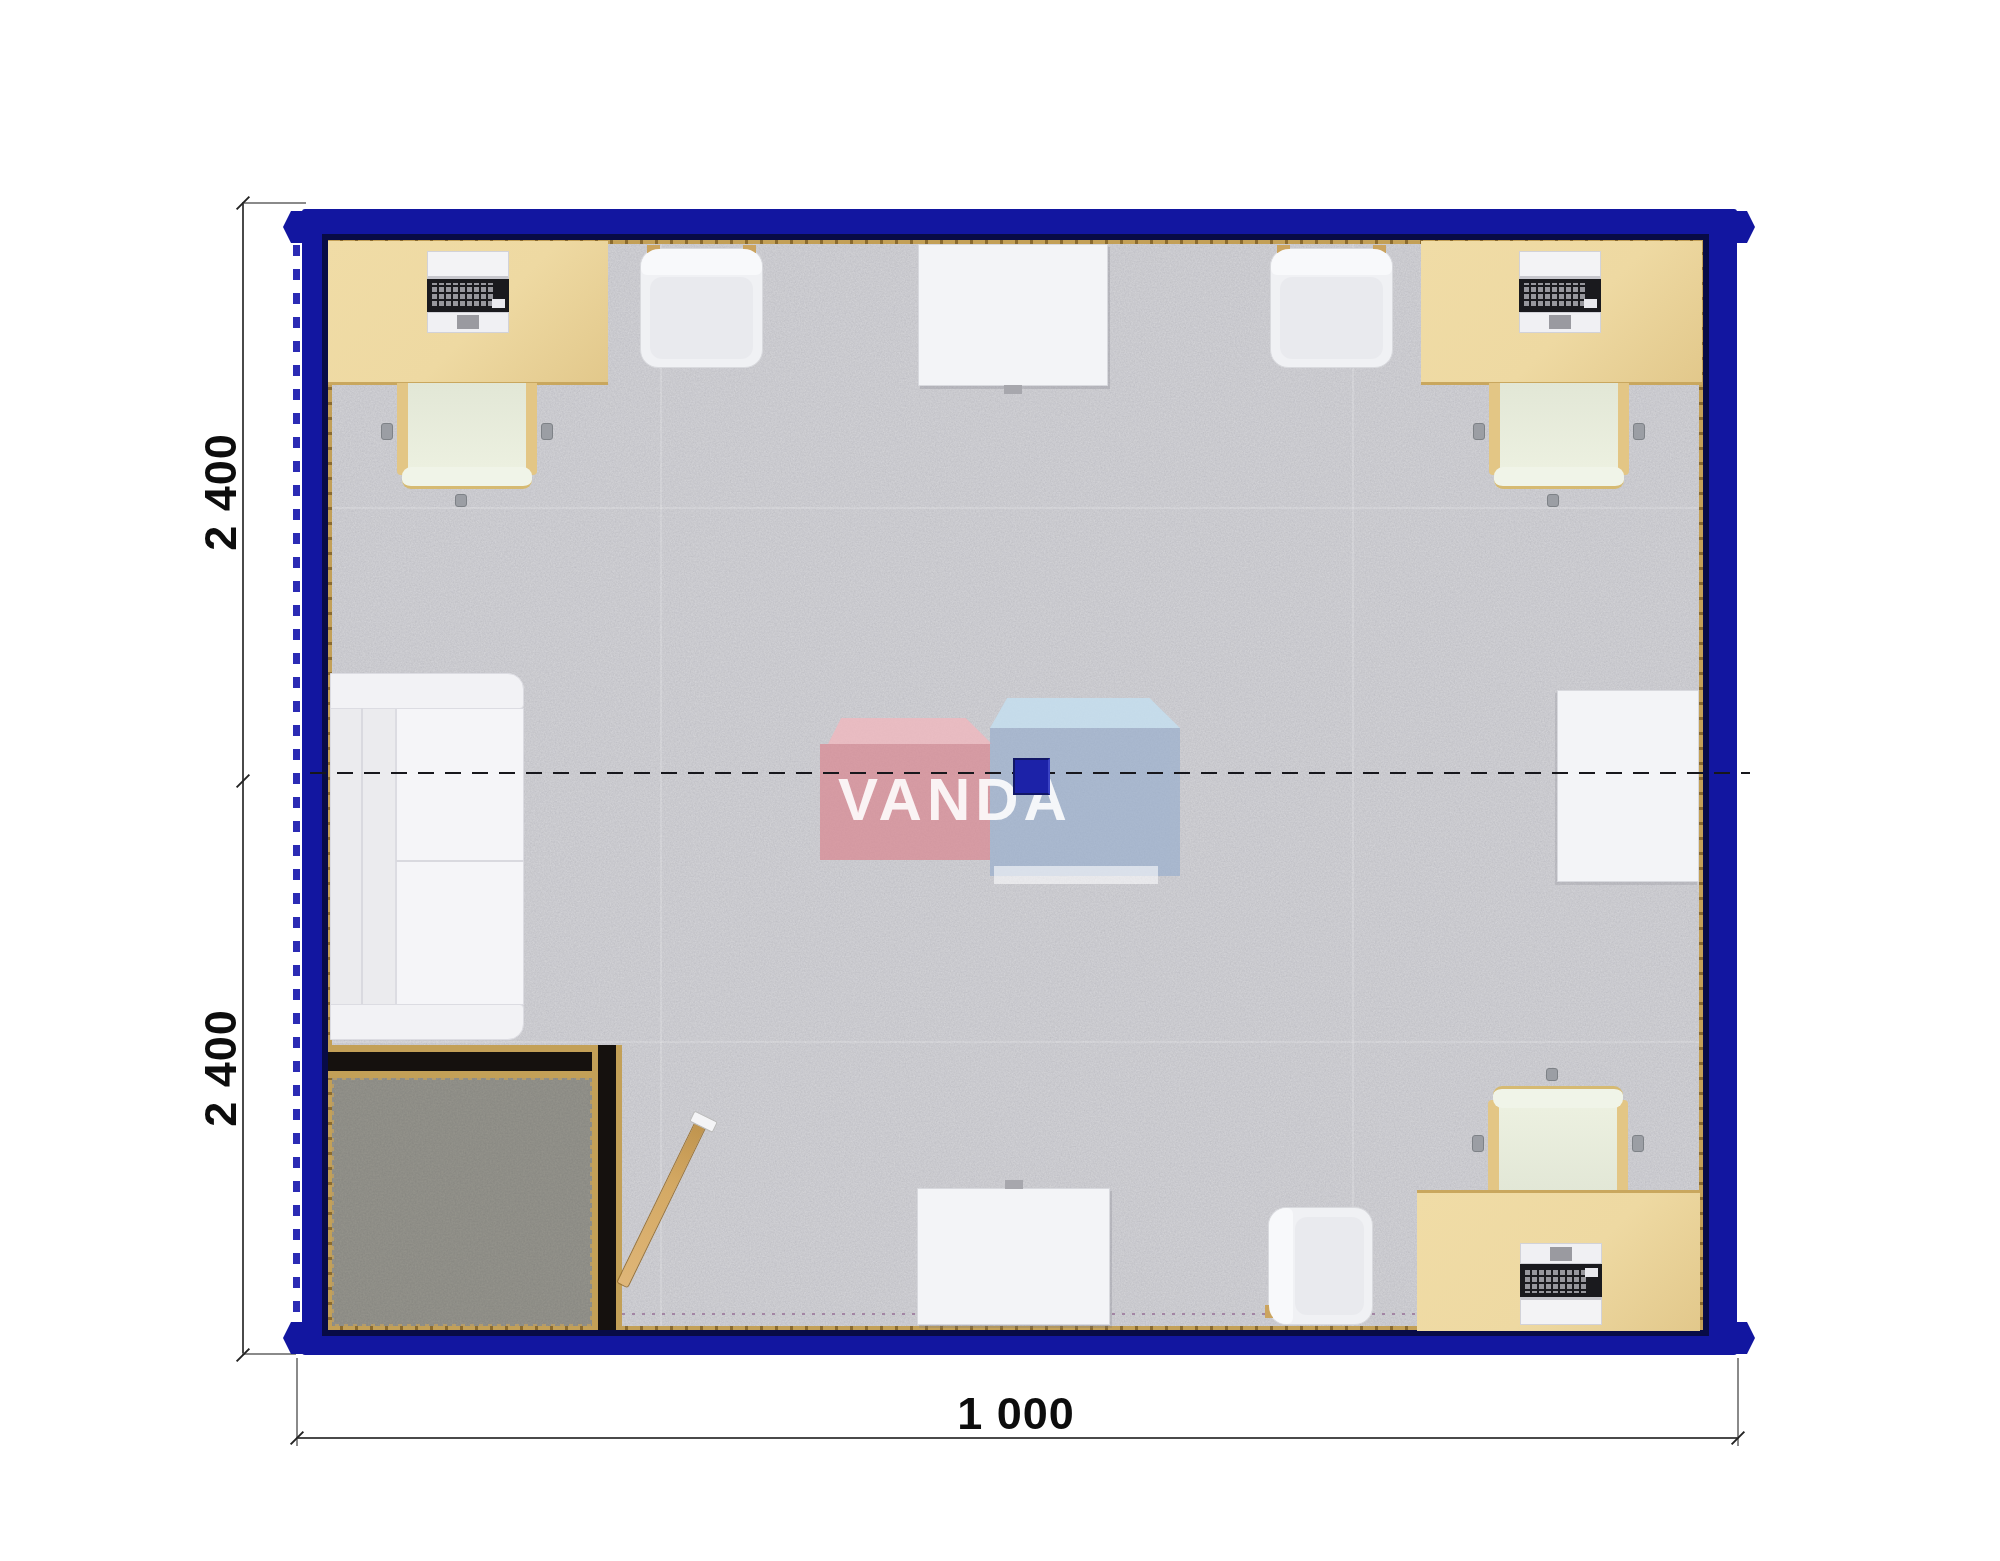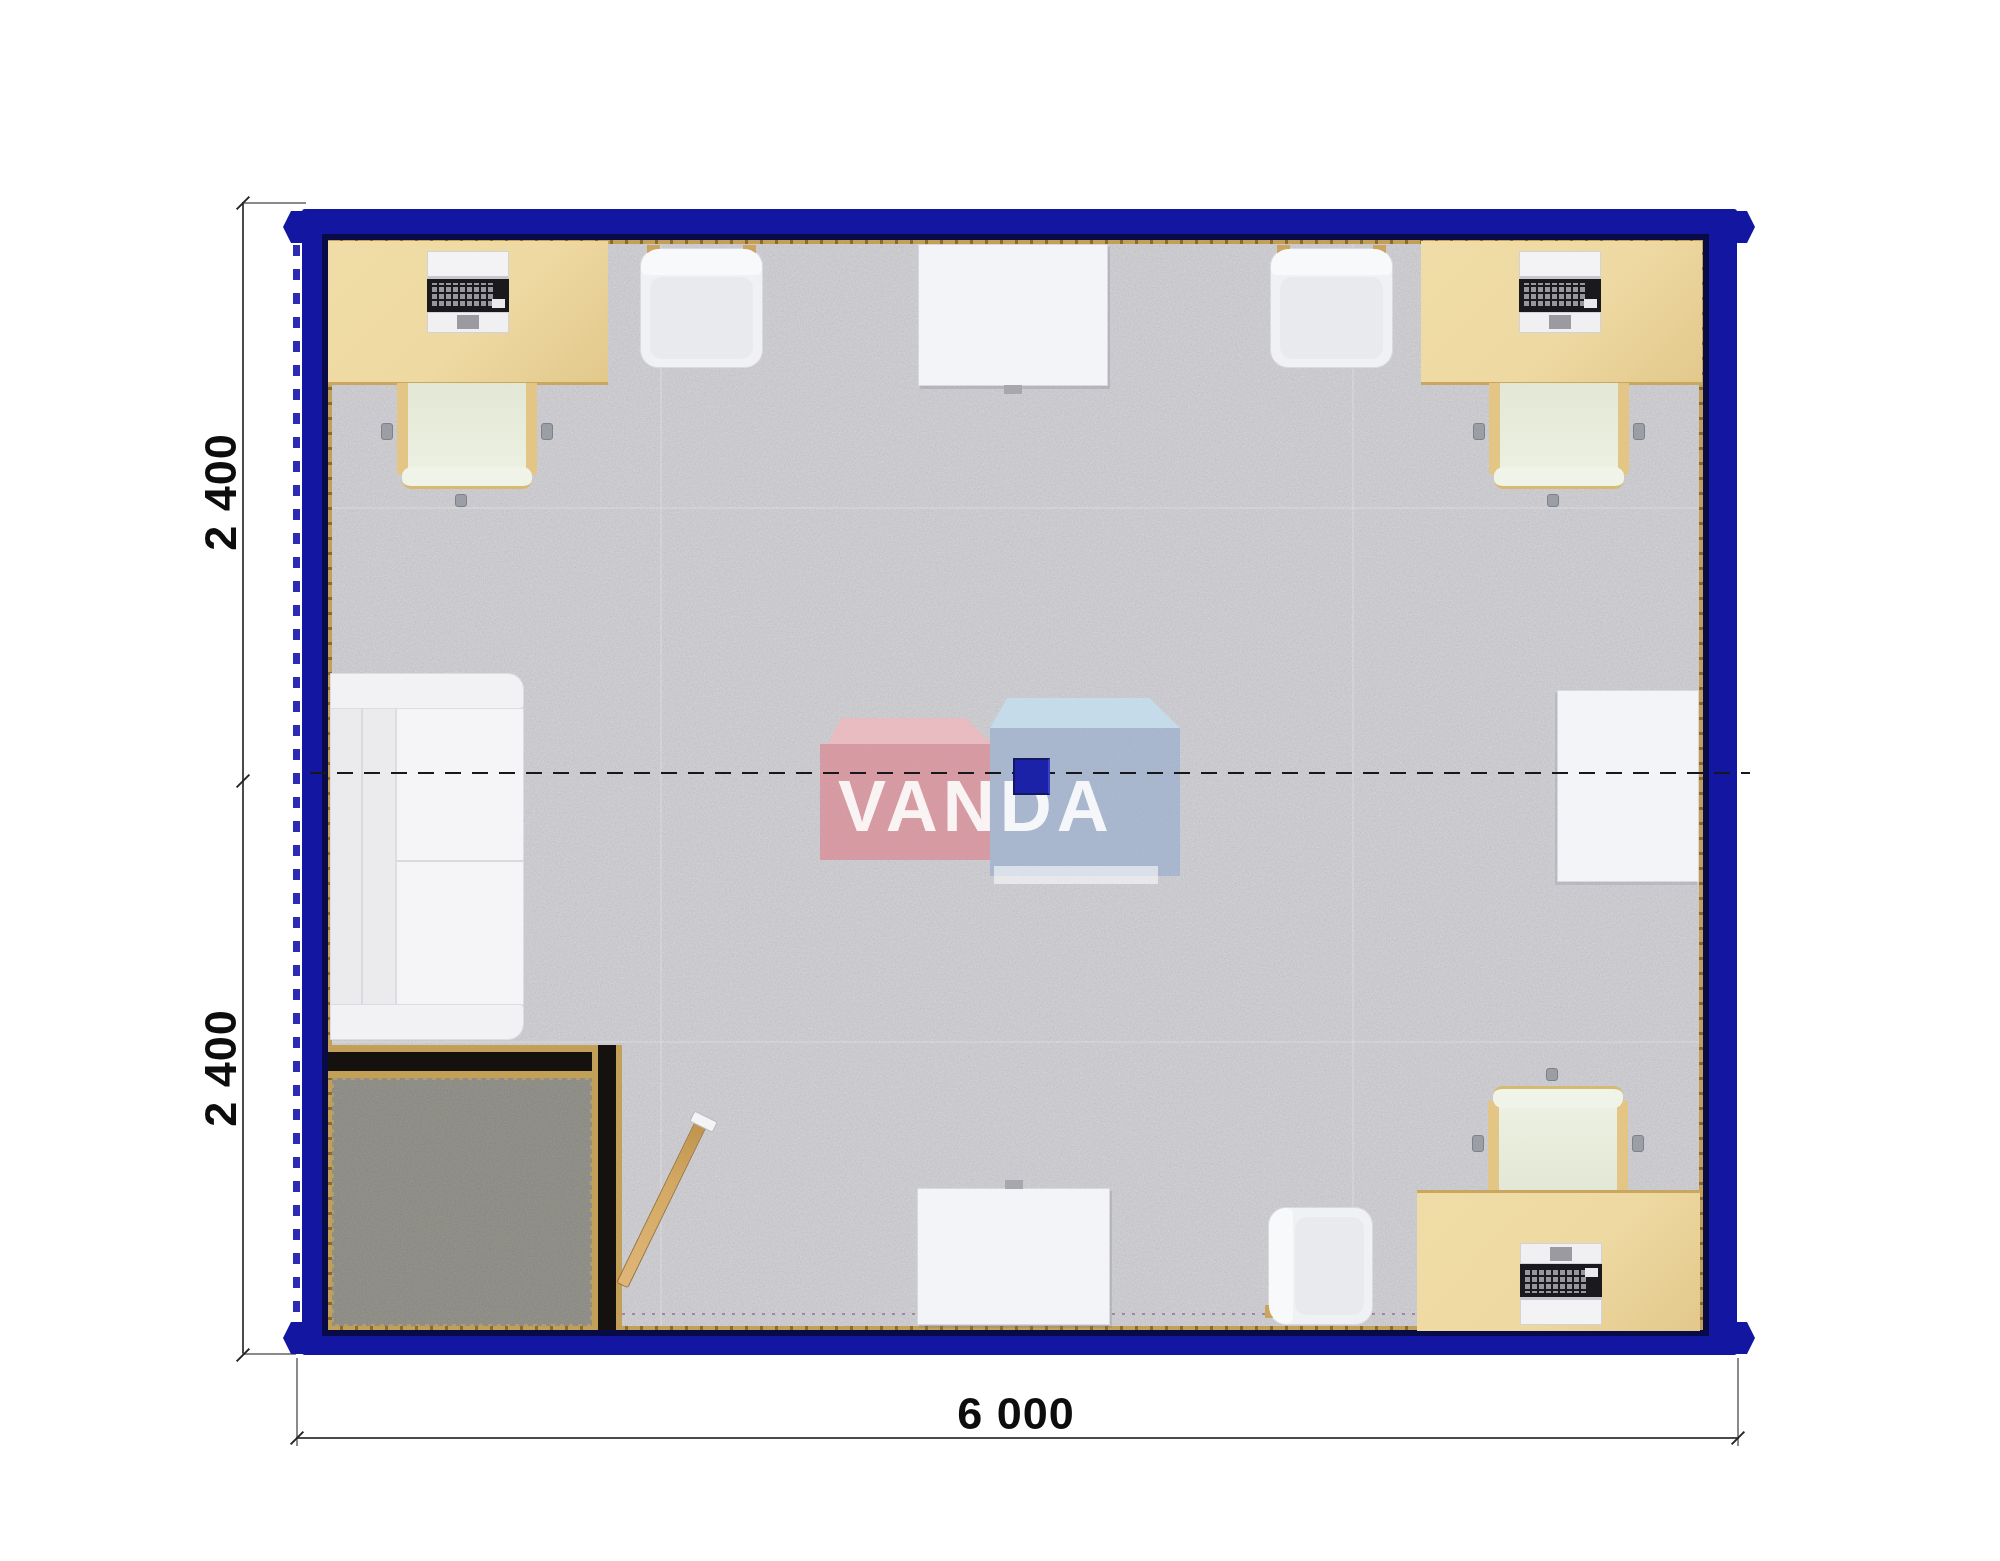--- a/index.html
+++ b/index.html
@@ -58,42 +58,42 @@
             border:1px solid #9c7435;border-radius:3px;box-sizing:border-box;
             transform-origin:0 50%;transform:rotate(-64deg);}
   .doorhandle{position:absolute;right:-4px;top:-6px;width:10px;height:24px;background:#f4f4f6;
               border:1px solid #bbb;border-radius:2px;}
   .dotline{background:repeating-linear-gradient(90deg,rgba(150,110,150,0.75) 0 3px,transparent 3px 10px);}
   
   .dashline{background:repeating-linear-gradient(90deg,#17171c 0 16px,transparent 16px 27px);}
   .column{background:var(--column-color,#1c22a8);border:2px solid #121766;border-right-color:#3a42c4;box-sizing:border-box;}
   
   .wm{pointer-events:none;}
-  .wm-text{font-size:72px;font-weight:700;color:rgba(255,255,255,0.88);letter-spacing:5px;line-height:1;}
+  .wm-text{font-size:60px;font-weight:700;color:rgba(255,255,255,0.88);letter-spacing:5px;line-height:1;}
 </style>
 </head>
 <body>
 
 <div id="stage">
 
   <div class="abs dimline" style="left:242px;top:203px;width:2px;height:1152px;"></div>
   <div class="abs extline" style="left:242px;top:202px;width:64px;height:2px;"></div>
   <div class="abs extline" style="left:242px;top:1353px;width:54px;height:2px;"></div>
   <div class="abs tick" style="left:243px;top:203px;"></div>
   <div class="abs tick" style="left:243px;top:781px;"></div>
   <div class="abs tick" style="left:243px;top:1355px;"></div>
   <div class="abs dimlabel vlabel" style="left:221px;top:492px;">2 400</div>
   <div class="abs dimlabel vlabel" style="left:221px;top:1068px;">2 400</div>
 
   <div class="abs dimline" style="left:297px;top:1437px;width:1442px;height:2px;"></div>
   <div class="abs extline" style="left:296px;top:1358px;width:2px;height:88px;"></div>
   <div class="abs extline" style="left:1737px;top:1358px;width:2px;height:88px;"></div>
   <div class="abs tick" style="left:297px;top:1438px;"></div>
   <div class="abs tick" style="left:1738px;top:1438px;"></div>
-  <div class="abs dimlabel hlabel" style="left:1016px;top:1414px;">6 000</div>
+  <div class="abs dimlabel hlabel" style="left:1016px;top:1414px;">1 000</div>
 
   <div class="abs wall" style="left:302px;top:209px;width:1435px;height:1146px;border-radius:3px;"></div>
   <div class="abs corner" style="left:283px;top:211px;width:21px;height:32px;clip-path:polygon(100% 0,100% 100%,38% 100%,0 50%,38% 0);"></div>
   <div class="abs corner" style="left:283px;top:1322px;width:21px;height:32px;clip-path:polygon(100% 0,100% 100%,38% 100%,0 50%,38% 0);"></div>
   <div class="abs corner" style="left:1734px;top:211px;width:21px;height:32px;clip-path:polygon(0 0,62% 0,100% 50%,62% 100%,0 100%);"></div>
   <div class="abs corner" style="left:1734px;top:1322px;width:21px;height:32px;clip-path:polygon(0 0,62% 0,100% 50%,62% 100%,0 100%);"></div>
   <div class="abs wallstrip-dashed" style="left:293px;top:245px;width:7px;height:1076px;"></div>
 
   <svg class="abs" style="left:328px;top:240px;" width="1375" height="1090">
     <defs>

